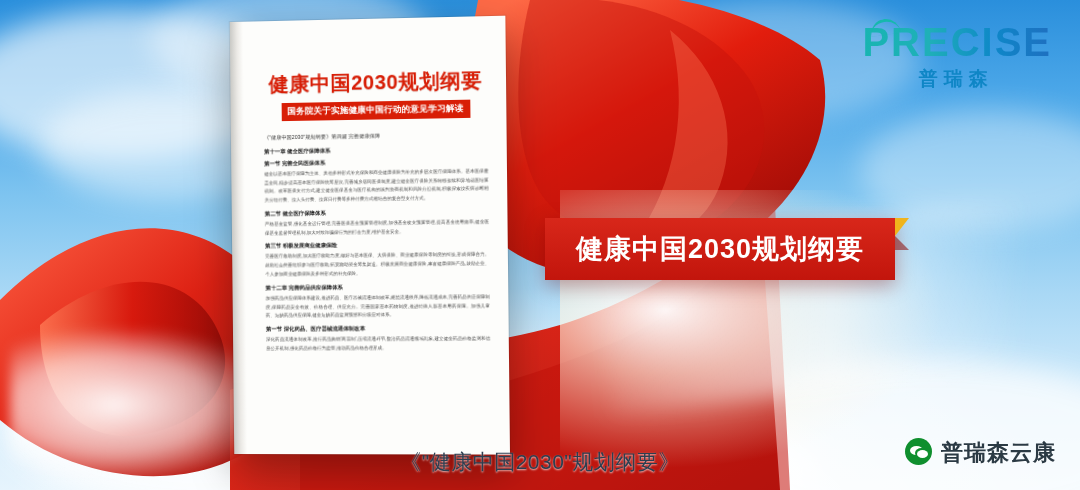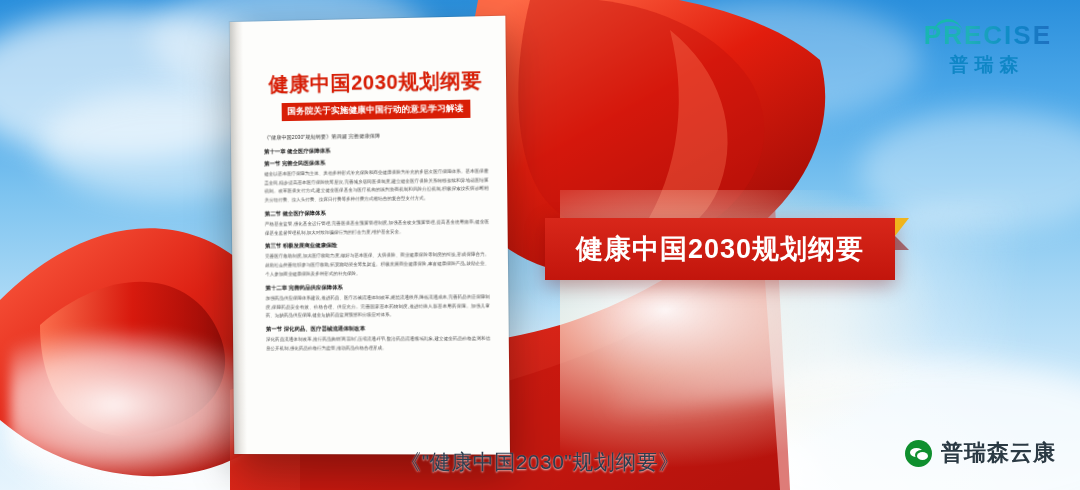--- a/index.html
+++ b/index.html
@@ -192,21 +192,21 @@
     text-shadow: 0 1px 2px rgba(255,255,255,.8);
   }
 
   
   .logo {
     position: absolute;
     right: 28px; top: 22px;
     text-align: right;
   }
   .logo-word {
-    font-size: 26px;
+    font-size: 40px;
     font-weight: bold;
     letter-spacing: 2px;
     line-height: 1;
     background: linear-gradient(90deg, #18b5b1 0%, #1fb0b8 35%, #0e87c8 70%, #1f6fc0 100%);
     -webkit-background-clip: text;
     background-clip: text;
     color: transparent;
     position: relative;
     display: inline-block;
   }
@@ -226,21 +226,20 @@
     border-top: 3px solid #16b8ad;
     border-radius: 50% 50% 0 0 / 100% 100% 0 0;
     transform: rotate(-8deg);
   }
 
   
   .wechat {
     position: absolute;
     right: 24px; bottom: 22px;
     display: flex;
-    align-items: center;
     gap: 9px;
   }
   .wechat-badge {
     width: 27px; height: 27px;
     border-radius: 50%;
     background: #0f8f2e;
     position: relative;
     flex: none;
   }
   .wechat-badge::before {

